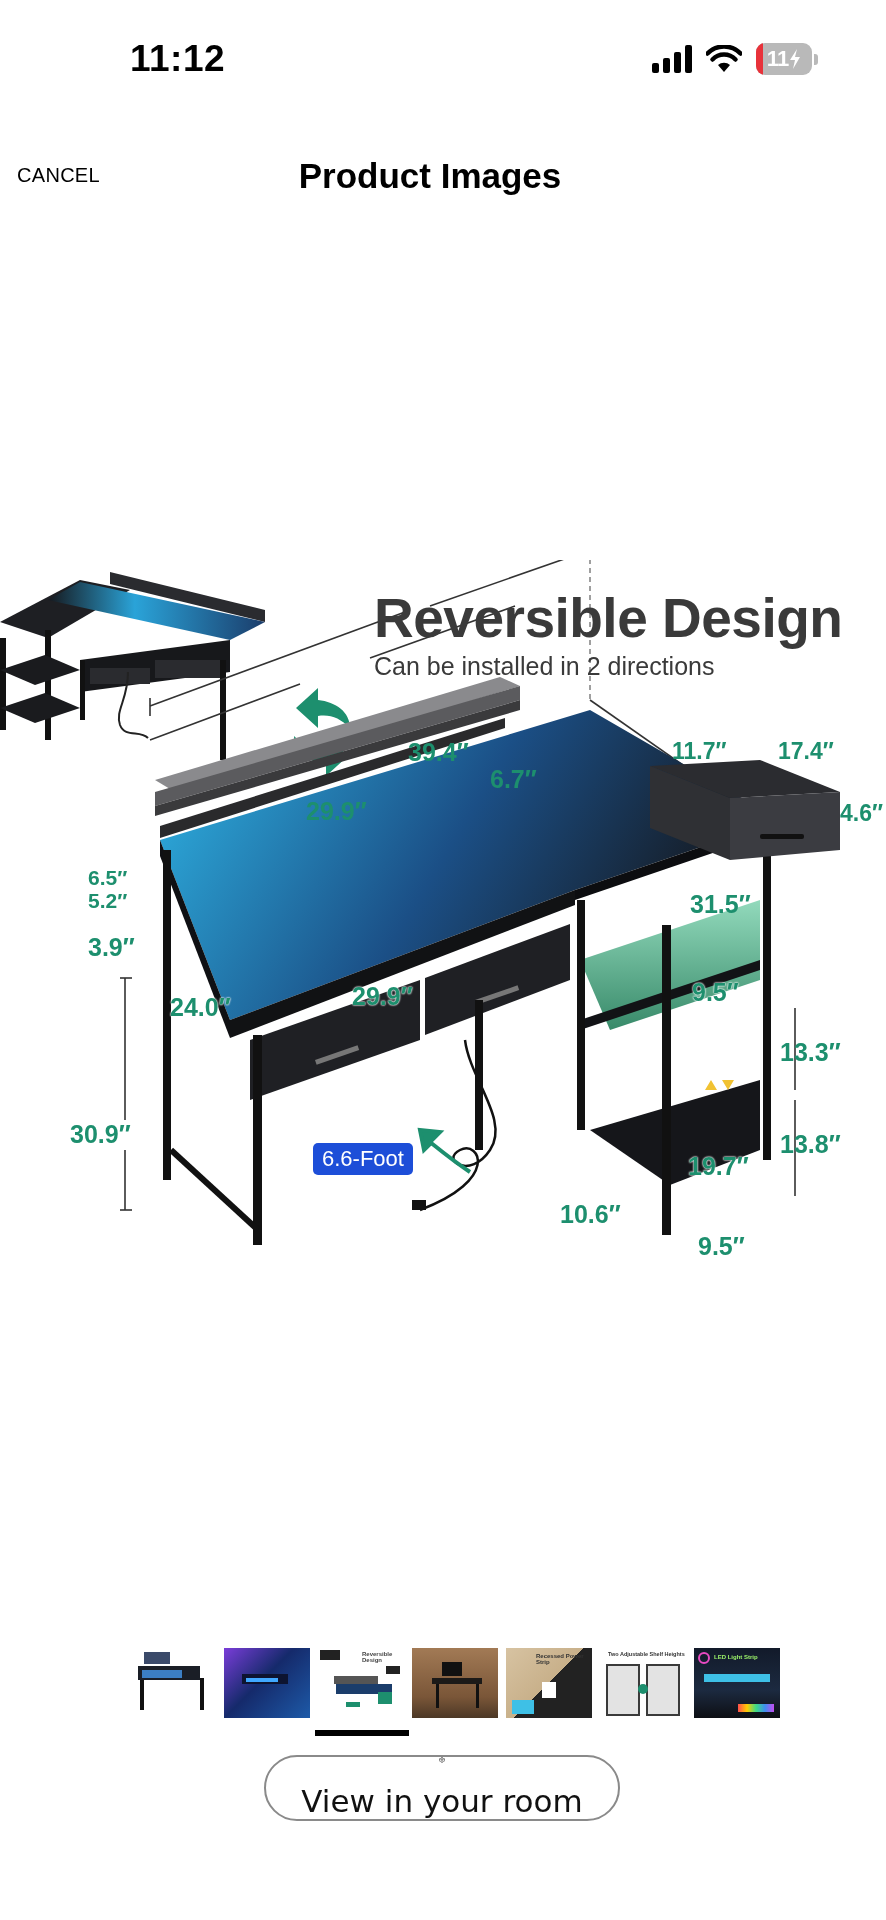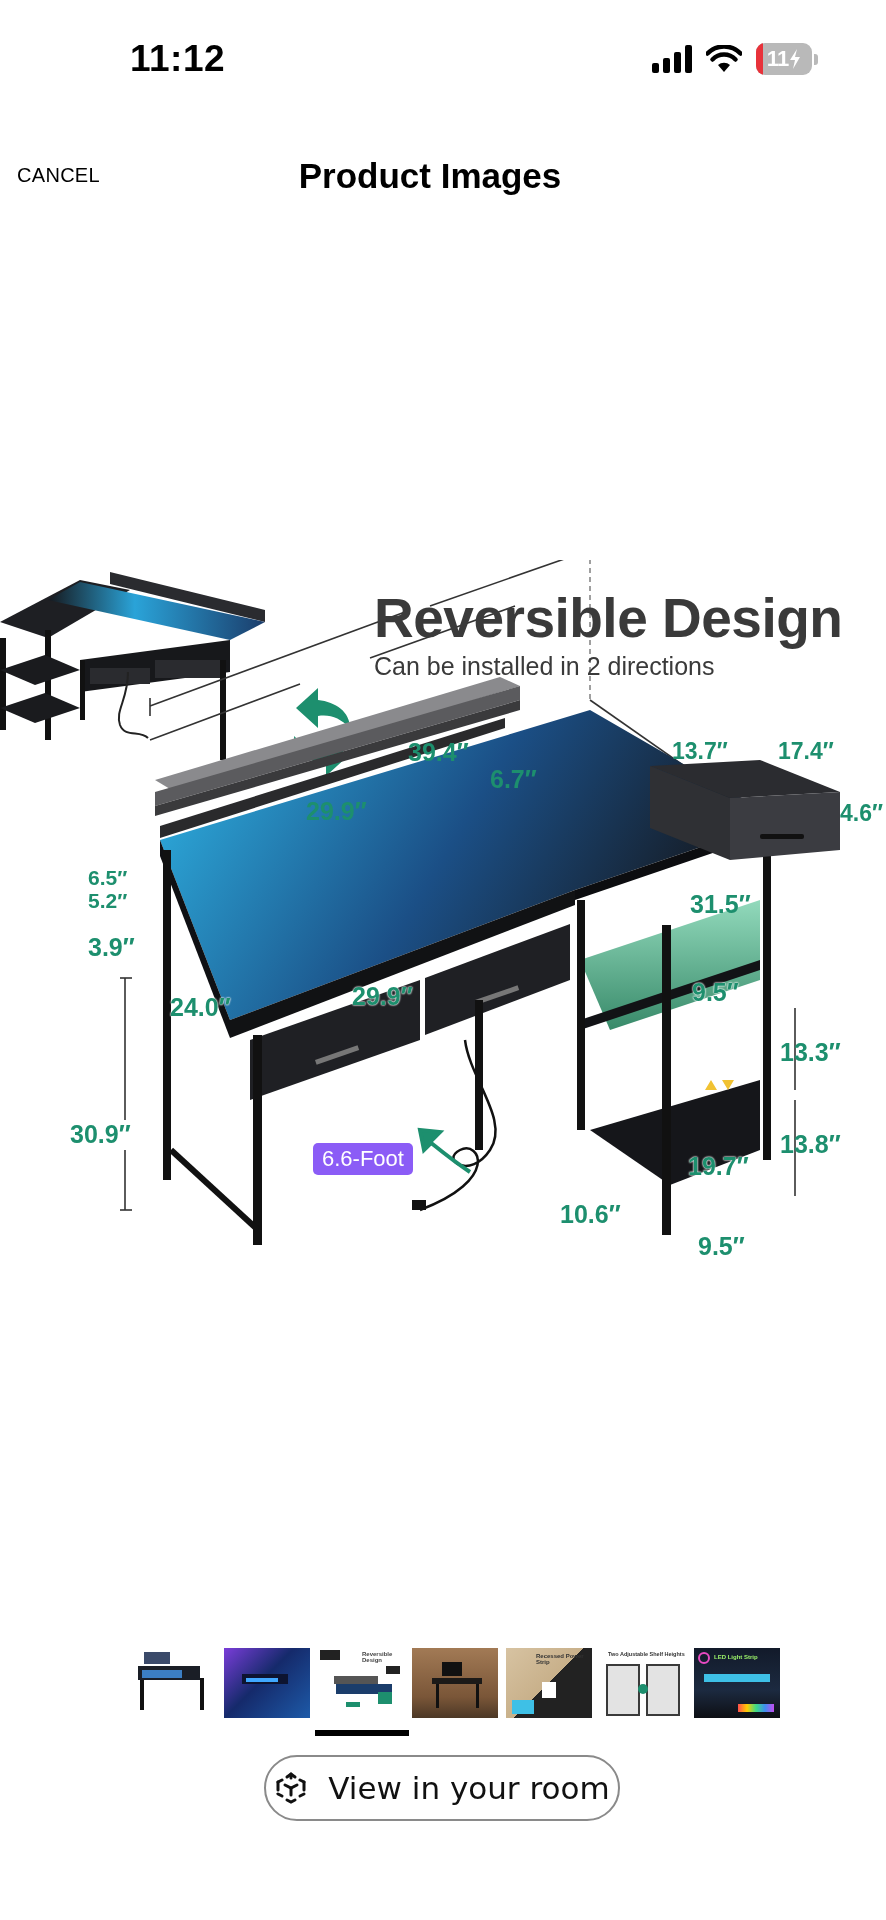--- a/index.html
+++ b/index.html
@@ -22,29 +22,29 @@
   .nav { position: absolute; top: 150px; left: 0; width: 886px; height: 60px; }
   .cancel { position: absolute; left: 17px; top: 14px; font-size: 20px; color: #000; background: none; border: none; font-family: "Liberation Sans", sans-serif; cursor: pointer; letter-spacing: 0.3px; }
   .nav-title { position: absolute; left: 0; right: 0; top: 6px; text-align: center; font-size: 35px; font-weight: bold; padding-right: 26px; }
 
   
   .product-image { position: absolute; left: 0; top: 560px; width: 886px; height: 760px; }
   .headline { position: absolute; left: 374px; top: 26px; font-size: 55px; font-weight: bold; color: #3a3a3a; letter-spacing: -0.5px; }
   .subline { position: absolute; left: 374px; top: 92px; font-size: 25px; color: #3a3a3a; }
   .dim { position: absolute; color: #1d8f6e; font-size: 25px; font-weight: bold; font-family: "Liberation Sans", sans-serif; white-space: nowrap; }
   .dim.outline { color: #1d8f6e; text-shadow: 0 0 2px #fff, 0 0 2px #fff; }
-  .cord-label { position: absolute; left: 313px; top: 583px; background: #8b5cf6; color: #fff; font-size: 22px; padding: 3px 9px; border-radius: 5px; }
+  .cord-label { position: absolute; left: 313px; top: 583px; background: #1d4ed8; color: #fff; font-size: 22px; padding: 3px 9px; border-radius: 5px; }
 
   
   .thumbs { position: absolute; top: 1648px; left: 130px; display: flex; gap: 8px; }
   .thumb { width: 86px; height: 70px; position: relative; overflow: hidden; cursor: pointer; }
   .thumb-indicator { position: absolute; top: 1730px; left: 315px; width: 94px; height: 6px; background: #000; }
 
   
-  .room-btn { position: absolute; left: 264px; top: 1755px; width: 356px; height: 66px; border: 2px solid #8a8a8a; border-radius: 33px; background: #fff; display: flex; align-items: center; justify-content: center; gap: 20px; cursor: pointer; }
+  .room-btn { position: absolute; left: 264px; top: 1755px; width: 356px; height: 66px; border: 2px solid #8a8a8a; border-radius: 33px; background: #fff; display: flex; align-items: center; justify-content: center; gap: 20px; cursor: pointer; flex-direction: column; }
   .room-btn-label { font-size: 31px; color: #111; font-family: "DejaVu Sans", sans-serif; }
 </style>
 </head>
 <body>
 
 <div class="status-bar">
   <div class="status-time">11:12</div>
   <div class="status-icons">
     <div class="signal">
       <span style="height:10px"></span>
@@ -177,21 +177,21 @@
   <span class="dim" style="left:490px;top:205px">6.7″</span>
   <span class="dim" style="left:306px;top:237px">29.9″</span>
   <span class="dim" style="left:88px;top:306px;font-size:21px">6.5″</span>
   <span class="dim" style="left:88px;top:329px;font-size:21px">5.2″</span>
   <span class="dim" style="left:88px;top:373px;font-size:25px">3.9″</span>
   <span class="dim outline" style="left:170px;top:433px">24.0″</span>
   <span class="dim outline" style="left:352px;top:422px">29.9″</span>
   <span class="dim" style="left:70px;top:560px">30.9″</span>
   <span class="dim" style="left:690px;top:330px">31.5″</span>
   <span class="dim outline" style="left:692px;top:418px">9.5″</span>
-  <span class="dim" style="left:672px;top:178px;font-size:23px">13.7″</span>
+  <span class="dim" style="left:672px;top:178px;font-size:23px">11.7″</span>
   <span class="dim" style="left:778px;top:178px;font-size:23px">17.4″</span>
   <span class="dim" style="left:840px;top:240px;font-size:23px">4.6″</span>
   <span class="dim" style="left:780px;top:478px">13.3″</span>
   <span class="dim" style="left:780px;top:570px">13.8″</span>
   <span class="dim outline" style="left:688px;top:592px">19.7″</span>
   <span class="dim" style="left:560px;top:640px">10.6″</span>
   <span class="dim" style="left:698px;top:672px">9.5″</span>
 
   <span class="cord-label">6.6-Foot</span>
 </div>

